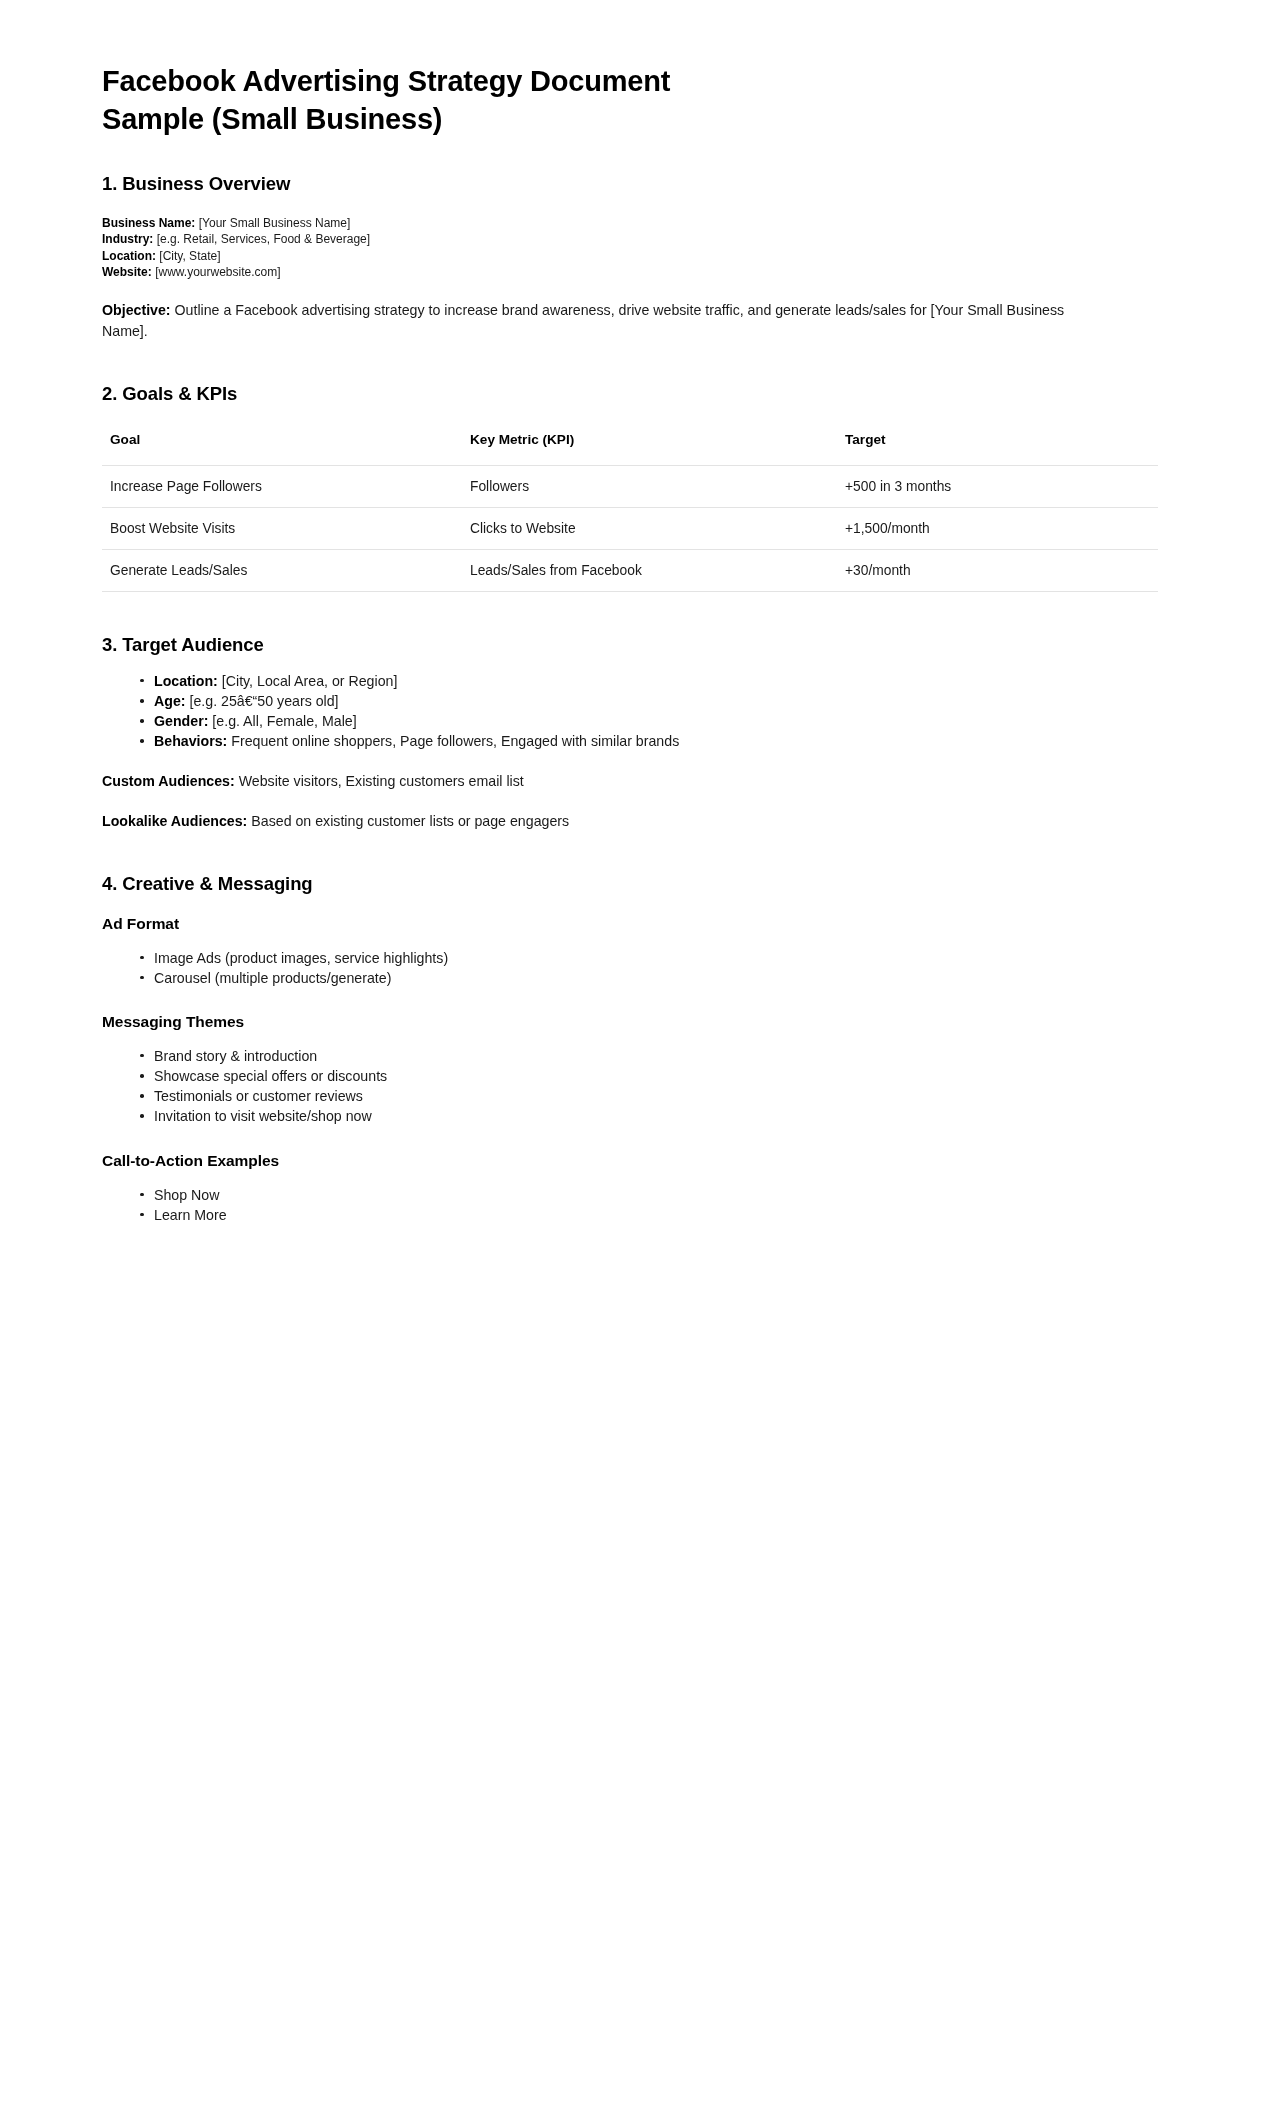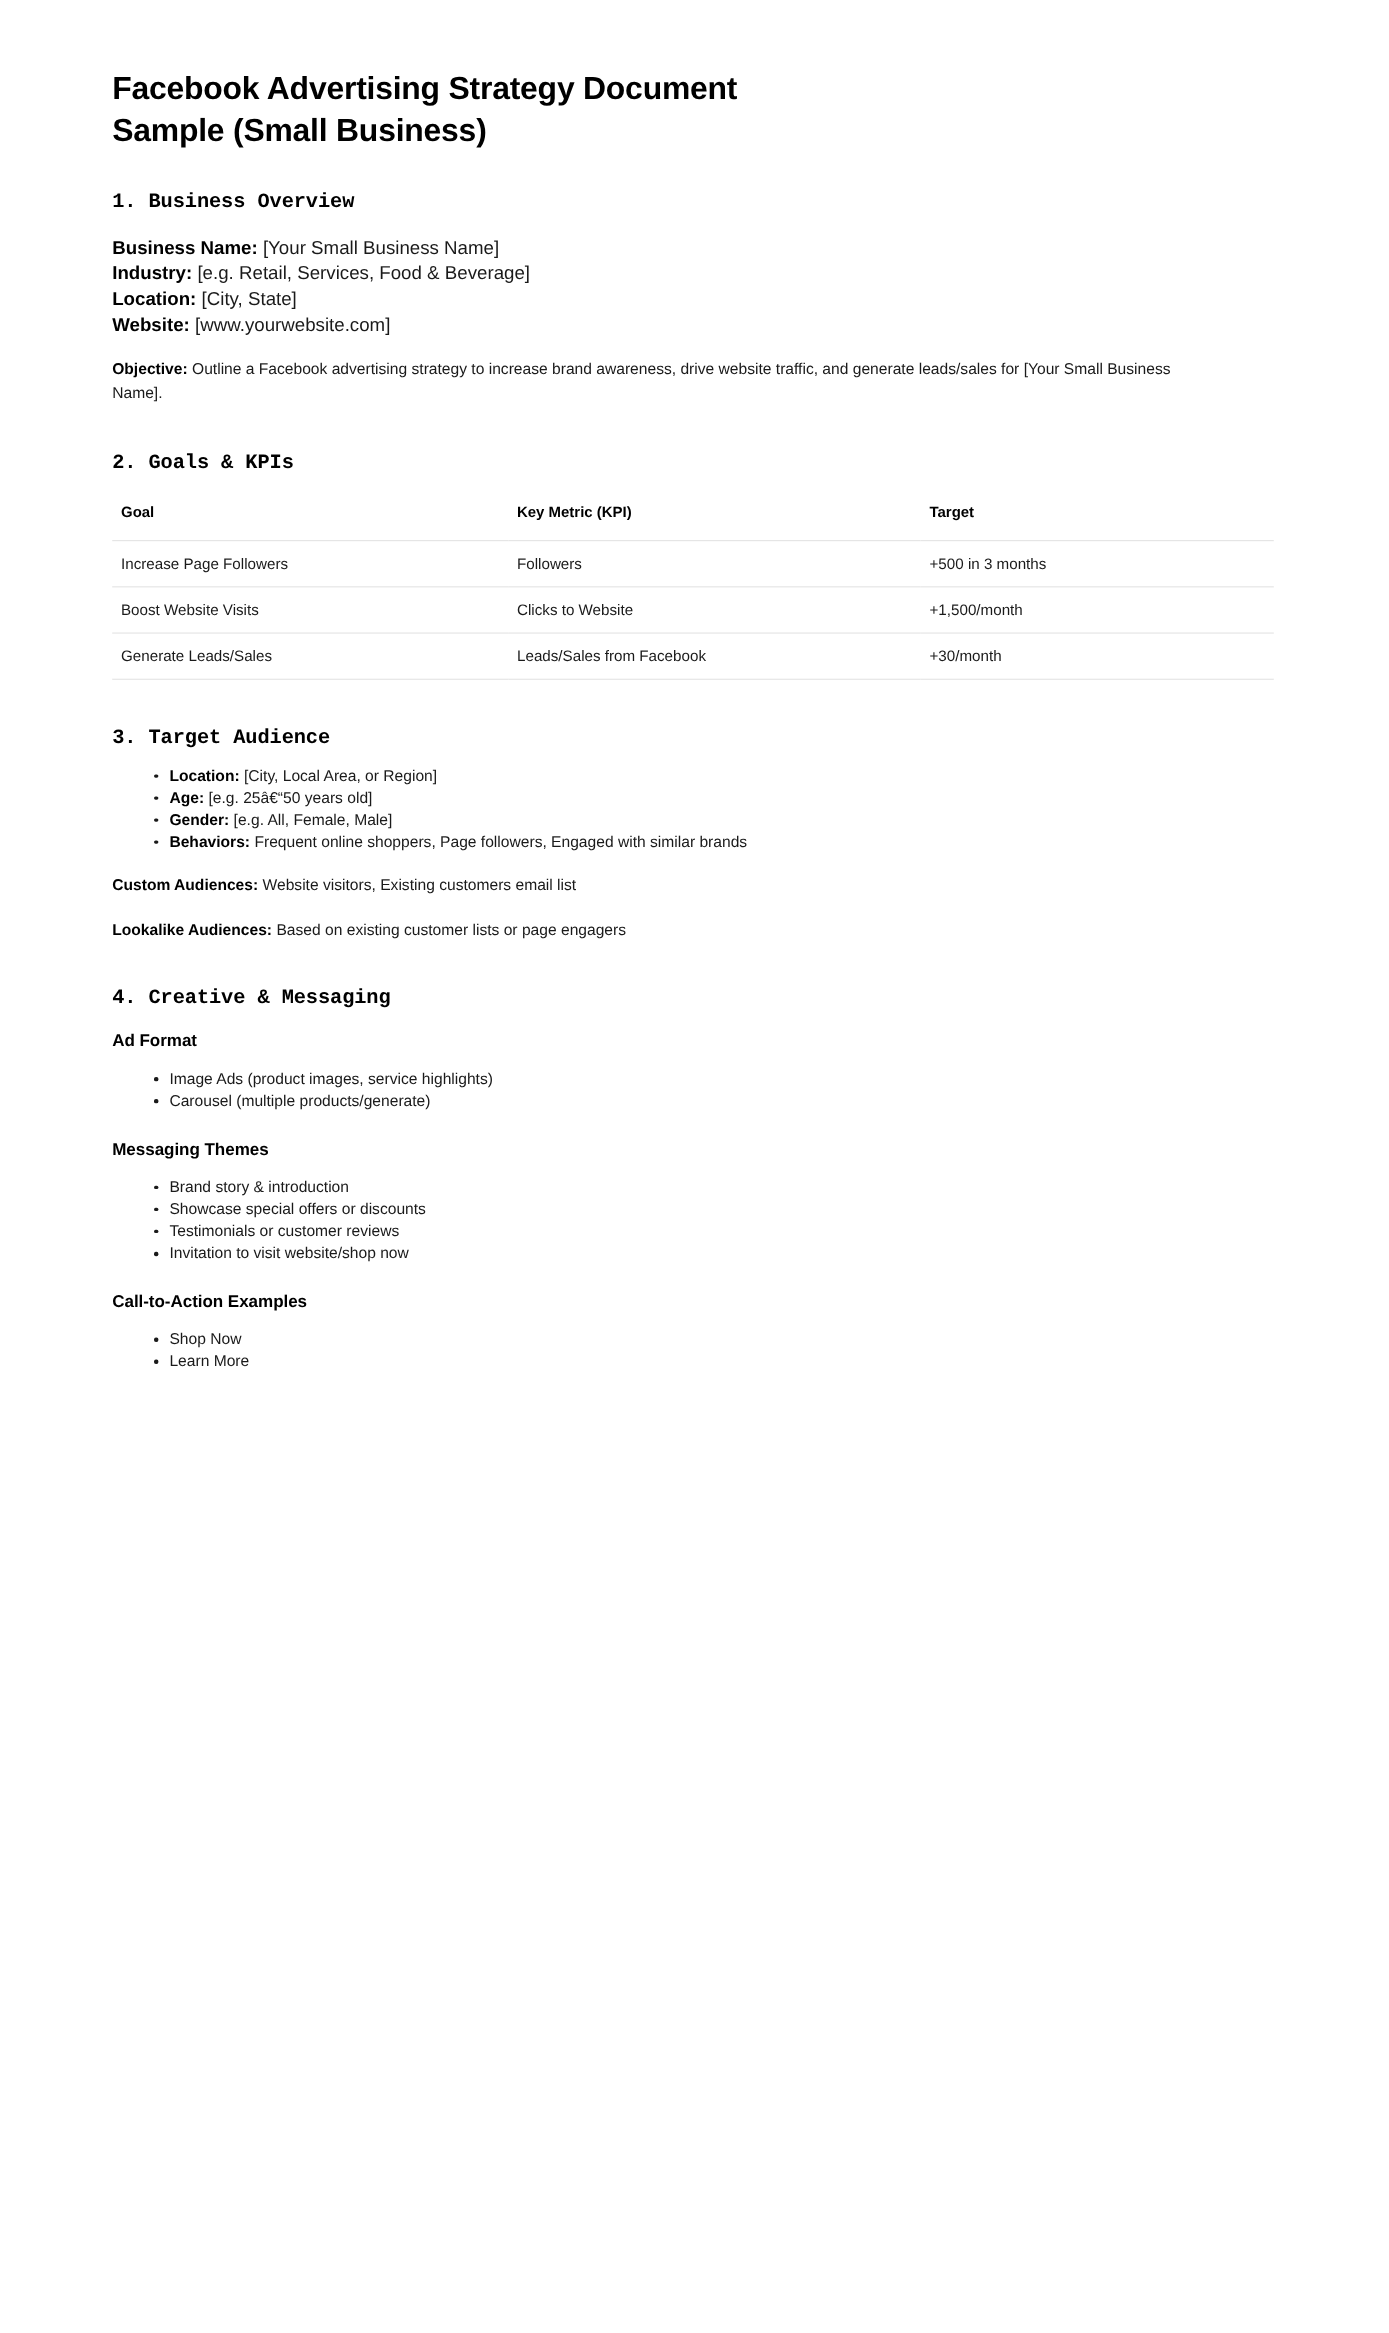--- a/index.html
+++ b/index.html
@@ -34,21 +34,20 @@
     max-width: 660px;
   }
 
   
   .h2 {
     font-size: 18.5px;
     font-weight: bold;
     color: #000000;
     letter-spacing: -0.1px;
     margin: 0;
-    font-family: Liberation Mono, monospace;
   }
   .h3 {
     font-size: 15.5px;
     font-weight: bold;
     color: #000000;
     letter-spacing: -0.05px;
     margin: 0;
   }
 
   
@@ -57,21 +56,21 @@
     line-height: 1.52;
     color: #1a1a1a;
     margin: 0;
     max-width: 1000px;
   }
   .p b, .lbl {
     font-weight: bold;
     color: #000000;
   }
   .tight-line {
-    font-size: 17px;
+    font-size: 12px;
     line-height: 1.38;
     color: #1a1a1a;
     margin: 0;
   }
 
   
   .sp-title-to-h2 { height: 34px; }
   .sp-h2-to-body  { height: 20px; }
   .sp-body-gap    { height: 19px; }
   .sp-section     { height: 40px; }

